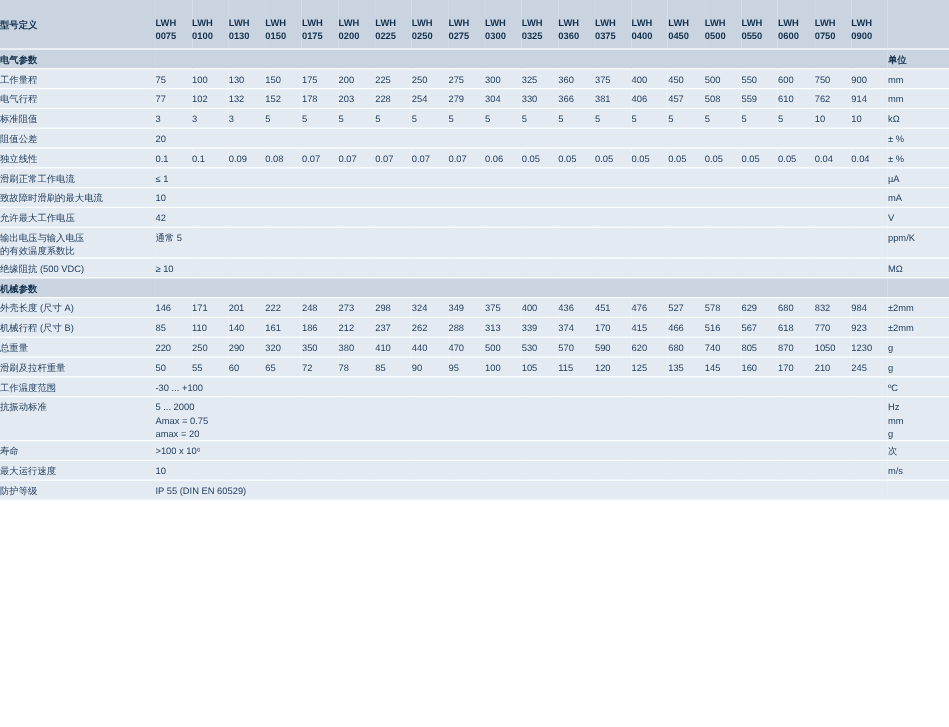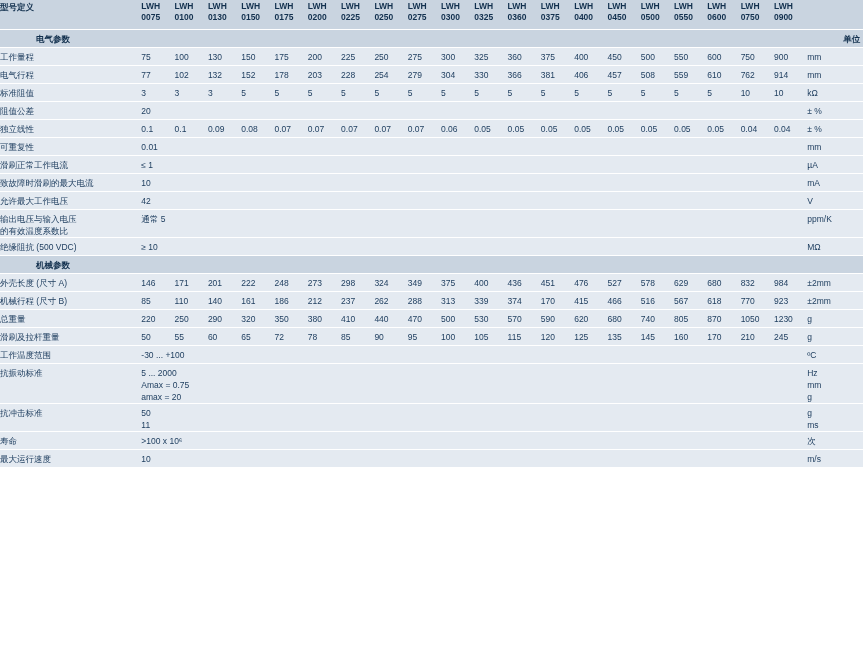--- a/index.html
+++ b/index.html
@@ -27,29 +27,28 @@
   table.spec td, table.spec th {
     padding: 0;
     vertical-align: top;
   }
   
   tr.hdr td {
     background: #c9d4e0;
     font-weight: bold;
     font-size: 8.5px;
     color: #12304e;
-    padding-top: 1px;
+    padding-top: 16px;
     padding-bottom: 6px;
   }
   tr.section td {
     background: #c9d4e0;
     font-weight: bold;
     color: #12304e;
     height: 17px;
-    padding-left: 36px;
   }
   tr.data td {
     background: #e4eaf1;
     height: 17px;
   }
   td.label {
     padding-left: 8px;
     padding-right: 4px;
     white-space: pre-line;
     line-height: 12px;
@@ -406,25 +405,20 @@
           </td>
           <td class="val">
             <span class="multi">0.04</span>
           </td>
           <td class="val">
             <span class="multi">0.04</span>
           </td>
           <td class="unit"><span class="multi">± %</span></td>
         </tr>
         <tr class="data">
-          <td class="label"><span class="multi">可重复性</span></td>
-          <td class="wide" colspan="20"><span class="multi">0.01</span></td>
-          <td class="unit"><span class="multi">mm</span></td>
-        </tr>
-        <tr class="data">
           <td class="label"><span class="multi">滑刷正常工作电流</span></td>
           <td class="wide" colspan="20"><span class="multi">≤ 1</span></td>
           <td class="unit"><span class="multi">µA</span></td>
         </tr>
         <tr class="data">
           <td class="label"><span class="multi">致故障时滑刷的最大电流</span></td>
           <td class="wide" colspan="20"><span class="multi">10</span></td>
           <td class="unit"><span class="multi">mA</span></td>
         </tr>
         <tr class="data">
@@ -712,31 +706,29 @@
         <tr class="data">
           <td class="label"><span class="multi">抗振动标准</span></td>
           <td class="wide" colspan="20"><span class="multi">5 ... 2000
 Amax = 0.75
 amax = 20</span></td>
           <td class="unit"><span class="multi">Hz
 mm
 g</span></td>
         </tr>
         <tr class="data">
-          <td class="label"><span class="multi">抗冲击标准</span></td>
-          <td class="wide" colspan="20"><span class="multi">50
-11</span></td>
-          <td class="unit"><span class="multi">g
-ms</span></td>
-        </tr>
-        <tr class="data">
           <td class="label"><span class="multi">寿命</span></td>
           <td class="wide" colspan="20"><span class="multi">&gt;100 x 10⁶</span></td>
           <td class="unit"><span class="multi">次</span></td>
         </tr>
         <tr class="data">
           <td class="label"><span class="multi">最大运行速度</span></td>
           <td class="wide" colspan="20"><span class="multi">10</span></td>
           <td class="unit"><span class="multi">m/s</span></td>
+        </tr>
+        <tr class="data">
+          <td class="label"><span class="multi">防护等级</span></td>
+          <td class="wide" colspan="20"><span class="multi">IP 55 (DIN EN 60529)</span></td>
+          <td class="unit"><span class="multi"></span></td>
         </tr>
       </tbody>
   </table>
 </div>
 
 </body></html>

